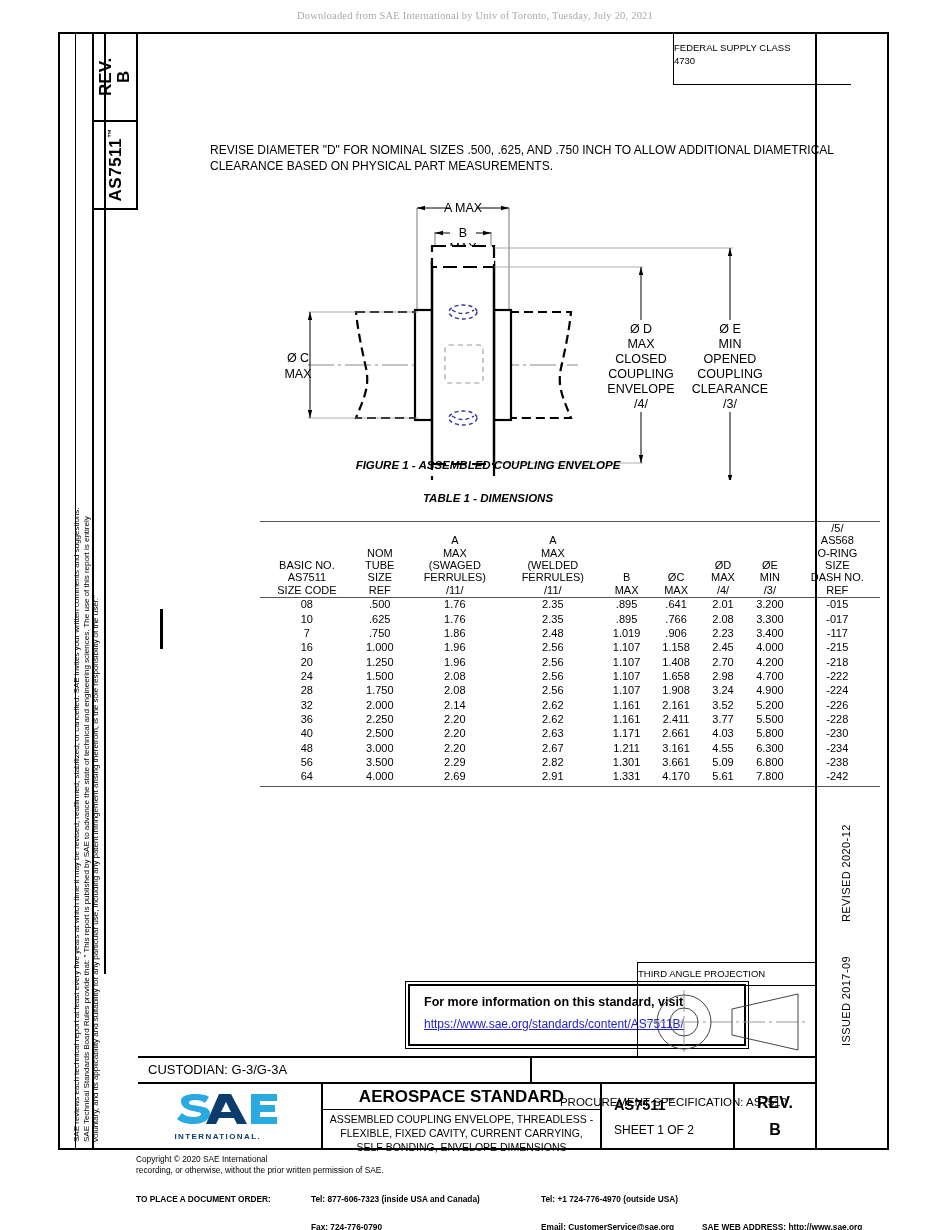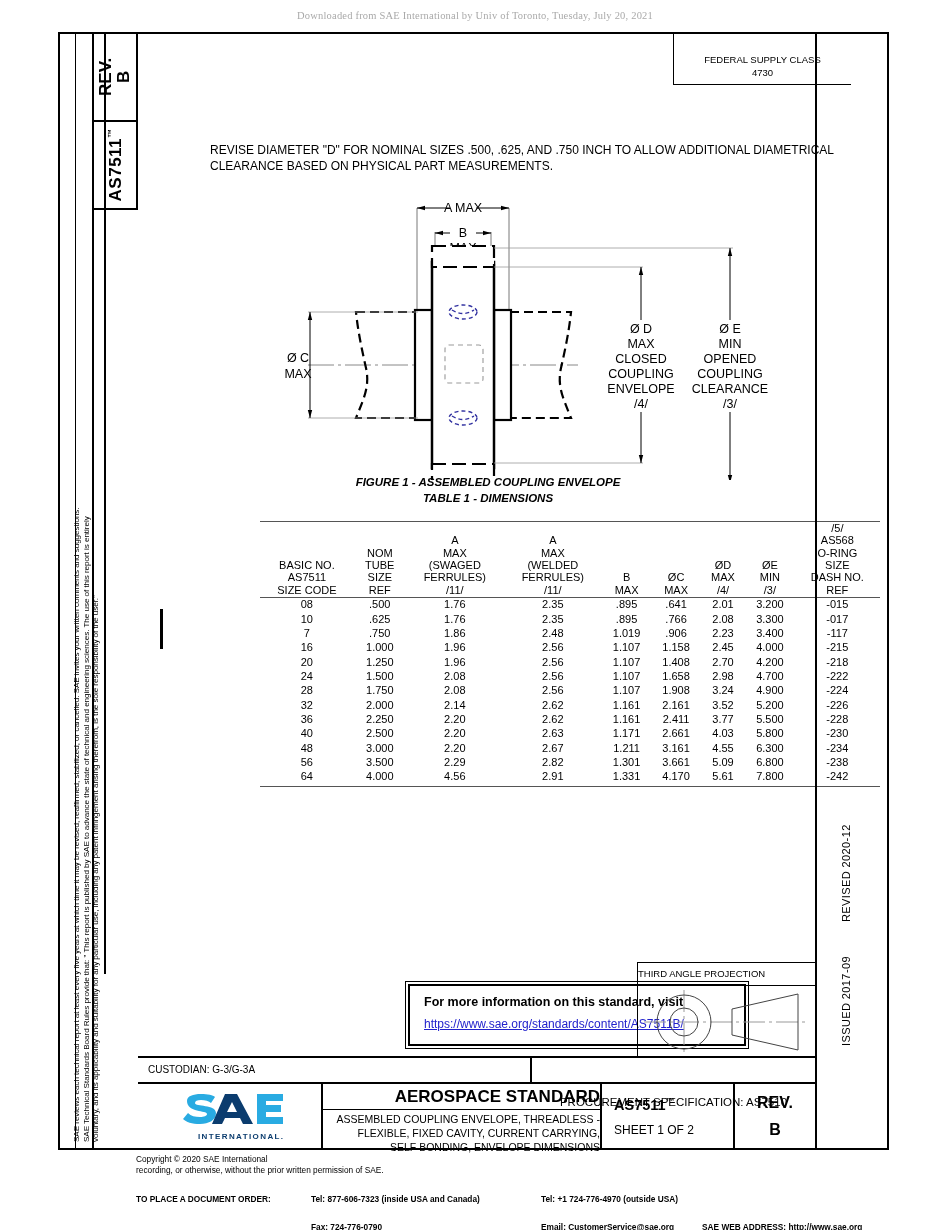--- a/index.html
+++ b/index.html
@@ -109,24 +109,24 @@
   
   .fsc-box {
     position: absolute;
     right: 0;
     top: 0;
     width: 178px;
     height: 51px;
     border-left: 1px solid #000;
     border-bottom: 1px solid #000;
     box-sizing: border-box;
-    text-align: center;
+    text-align: left;
     font-size: 9.5px;
     line-height: 1.35;
-    padding-top: 20px;
+    padding-top: 8px;
   }
 
   
   .date-strip {
     position: absolute;
     right: 0;
     top: 0;
     width: 36px;
     height: 1114px;
     border-left: 2px solid #000;
@@ -164,21 +164,21 @@
   }
   .fig-caption {
     position: absolute;
     left: 0;
     width: 700px;
     text-align: center;
     font-size: 11.5px;
     font-weight: bold;
     font-style: italic;
   }
-  #figure-caption { top: 425px; margin-top: 17px; }
+  #figure-caption { top: 425px; }
   #table-caption  { top: 458px; }
 
   
   .dim-table {
     position: absolute;
     top: 487px;
     left: 122px;
     width: 620px;
     border-collapse: collapse;
     font-size: 11px;
@@ -252,21 +252,21 @@
     top: 1022px;
     height: 26px;
     border-top: 2px solid #000;
     box-sizing: border-box;
     display: flex;
   }
   .custodian-cell {
     width: 394px;
     border-right: 2px solid #000;
     box-sizing: border-box;
-    font-size: 10px;
+    font-size: 13px;
     line-height: 24px;
     padding-left: 10px;
   }
   .procurement-cell {
     flex: 1;
     font-size: 11.5px;
     line-height: 24px;
     text-align: center;
     margin-top: 32px;
   }
@@ -287,21 +287,21 @@
     border-right: 2px solid #000;
     box-sizing: border-box;
     display: flex;
     align-items: center;
     justify-content: center;
   }
   .tb-title {
     flex: 1;
     border-right: 2px solid #000;
     box-sizing: border-box;
-    text-align: right;
+    text-align: center;
   }
   .tb-title .main {
     font-size: 17px;
     font-weight: bold;
     padding: 3px 0 2px;
     border-bottom: 1.5px solid #000;
   }
   .tb-title .sub {
     font-size: 10.5px;
     line-height: 1.32;
@@ -318,21 +318,21 @@
   .tb-rev {
     width: 80px;
     box-sizing: border-box;
     text-align: center;
     padding-top: 10px;
   }
   .tb-rev .r1 { font-size: 16px; font-weight: bold; }
   .tb-rev .r2 { font-size: 16px; font-weight: bold; padding-top: 9px; }
 
   
-  .sae-logo { width: 110px; text-align: right; }
+  .sae-logo { width: 110px; text-align: left; }
   .sae-logo .wordmark {
     font-size: 8px;
     font-weight: bold;
     color: #0b3c6e;
     letter-spacing: 1.4px;
     padding-top: 2px;
   }
 
   
   .footer {
@@ -660,21 +660,21 @@
             <td>2.82</td>
             <td>1.301</td>
             <td>3.661</td>
             <td>5.09</td>
             <td>6.800</td>
             <td>-238</td>
           </tr>
           <tr class="last-row">
             <td>64</td>
             <td>4.000</td>
-            <td>4.56</td>
+            <td>2.69</td>
             <td>2.91</td>
             <td>1.331</td>
             <td>4.170</td>
             <td>5.61</td>
             <td>7.800</td>
             <td>-242</td>
           </tr>
         </tbody>
       <tfoot>
         <tr class="bottom-rule">

